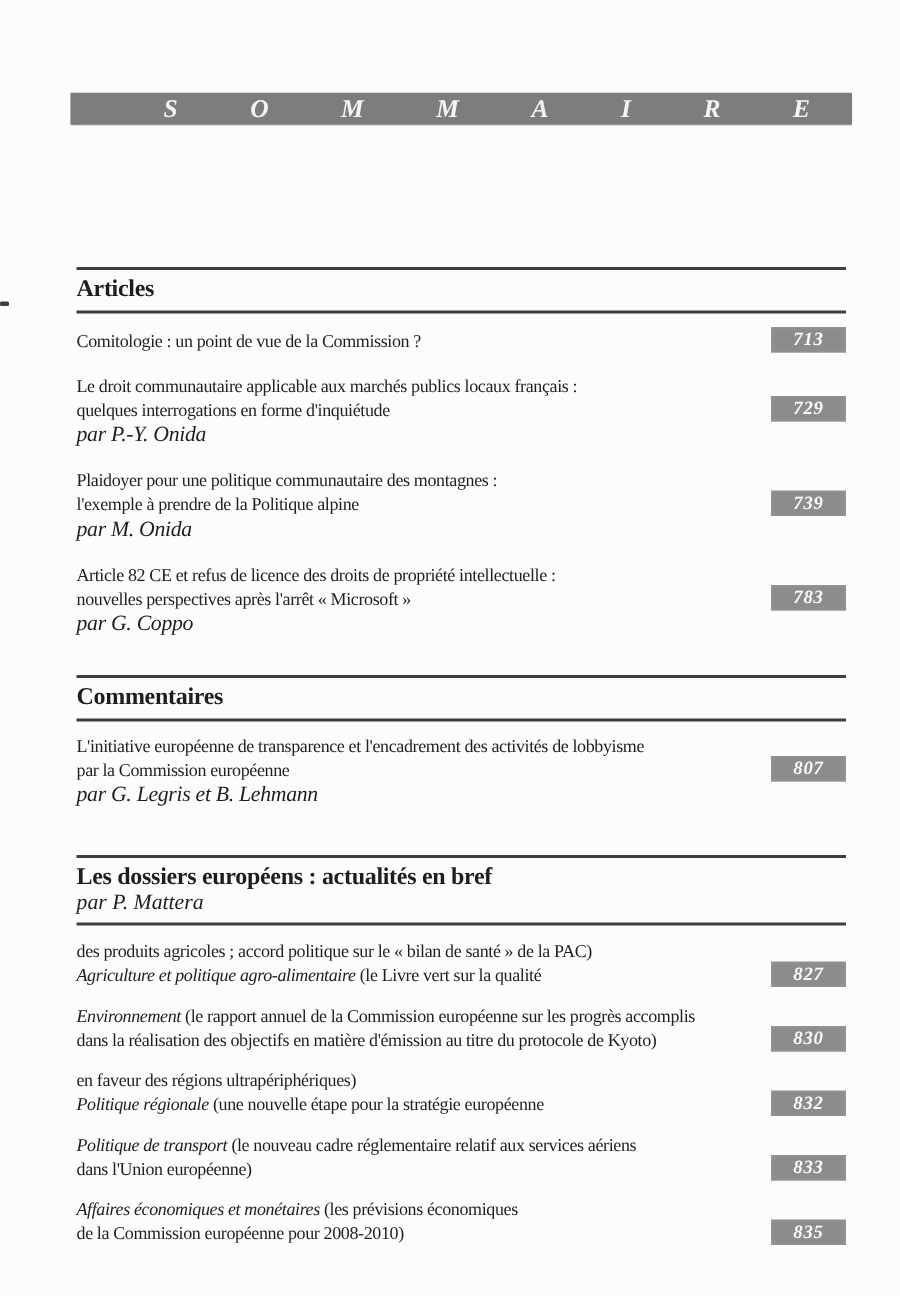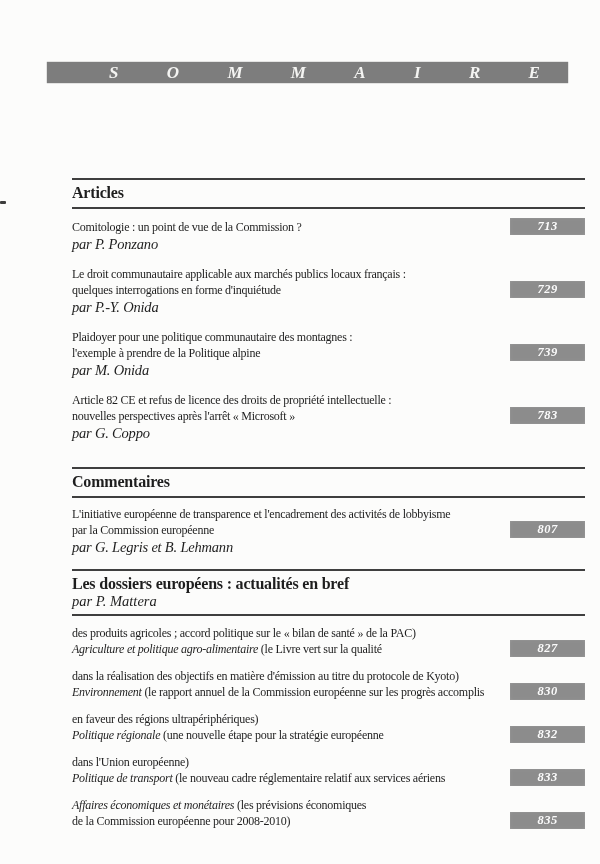--- a/index.html
+++ b/index.html
@@ -46,21 +46,21 @@
     font-style: italic;
     font-weight: bold;
     font-size: 17px;
     color: #f4f4f2;
     line-height: 1;
   }
 
   
   .content {
     position: absolute;
-    left: 72px;
+    left: 51px;
     top: 178px;
     width: 513px;
   }
 
   .section-head {
     border-top: 2px solid #3f3f3f;
     border-bottom: 2px solid #3f3f3f;
     padding: 4px 0 5px 0;
   }
   .section-head h2 {
@@ -97,38 +97,38 @@
   .tline em { font-style: italic; }
   .author {
     font-style: italic;
     font-size: 14.5px;
     line-height: 16px;
     letter-spacing: -0.2px;
     margin-top: 1px;
   }
 
   .badge {
-    width: 75px;
+    width: 50px;
     height: 17px;
     margin-left: 8px;
     background: #8c8c8c;
     box-shadow: inset 0 0 3px #9c9c9c;
     color: #fbfbfb;
     font-style: italic;
     font-weight: bold;
     font-size: 12.5px;
     line-height: 17px;
     text-align: center;
     letter-spacing: 0.5px;
     flex: 0 0 auto;
     align-self: flex-end;
   }
 
   .gap-commentaires { margin-top: 26px; }
-  .gap-dossiers { margin-top: 14px; }
+  .gap-dossiers { margin-top: 32px; }
 
   .dossier-entry { margin-top: 12px; }
   .dossier-entry.first { margin-top: 10px; }
 </style>
 </head>
 <body>
 
 <div class="speck"></div>
 
 <div class="banner">
@@ -148,21 +148,20 @@
     <h2>Articles</h2>
   </div>
 
   <div class="entry first">
     <div class="entry-main">
       <div class="title">
         <div class="tline">Comitologie : un point de vue de la Commission ?</div>
       </div>
       <div class="badge">713</div>
     </div>
-    <div class="author">par P. Ponzano</div>
   </div>
 
   <div class="entry">
     <div class="entry-main">
       <div class="title">
         <div class="tline">Le droit communautaire applicable aux marchés publics locaux français :</div>
         <div class="tline">quelques interrogations en forme d'inquiétude</div>
       </div>
       <div class="badge">729</div>
     </div>
@@ -217,42 +216,42 @@
         <div class="tline">des produits agricoles ; accord politique sur le « bilan de santé » de la PAC)</div>
         <div class="tline"><em>Agriculture et politique agro-alimentaire</em><span> (le Livre vert sur la qualité</span></div>
       </div>
       <div class="badge">827</div>
     </div>
   </div>
 
   <div class="entry dossier-entry">
     <div class="entry-main">
       <div class="title">
+        <div class="tline"><em>Environnement</em><span> (le rapport annuel de la Commission européenne sur les progrès accomplis</span></div>
         <div class="tline">dans la réalisation des objectifs en matière d'émission au titre du protocole de Kyoto)</div>
-        <div class="tline"><em>Environnement</em><span> (le rapport annuel de la Commission européenne sur les progrès accomplis</span></div>
       </div>
       <div class="badge">830</div>
     </div>
   </div>
 
   <div class="entry dossier-entry">
     <div class="entry-main">
       <div class="title">
         <div class="tline">en faveur des régions ultrapériphériques)</div>
         <div class="tline"><em>Politique régionale</em><span> (une nouvelle étape pour la stratégie européenne</span></div>
       </div>
       <div class="badge">832</div>
     </div>
   </div>
 
   <div class="entry dossier-entry">
     <div class="entry-main">
       <div class="title">
+        <div class="tline"><em>Politique de transport</em><span> (le nouveau cadre réglementaire relatif aux services aériens</span></div>
         <div class="tline">dans l'Union européenne)</div>
-        <div class="tline"><em>Politique de transport</em><span> (le nouveau cadre réglementaire relatif aux services aériens</span></div>
       </div>
       <div class="badge">833</div>
     </div>
   </div>
 
   <div class="entry dossier-entry">
     <div class="entry-main">
       <div class="title">
         <div class="tline"><em>Affaires économiques et monétaires</em><span> (les prévisions économiques</span></div>
         <div class="tline">de la Commission européenne pour 2008-2010)</div>

